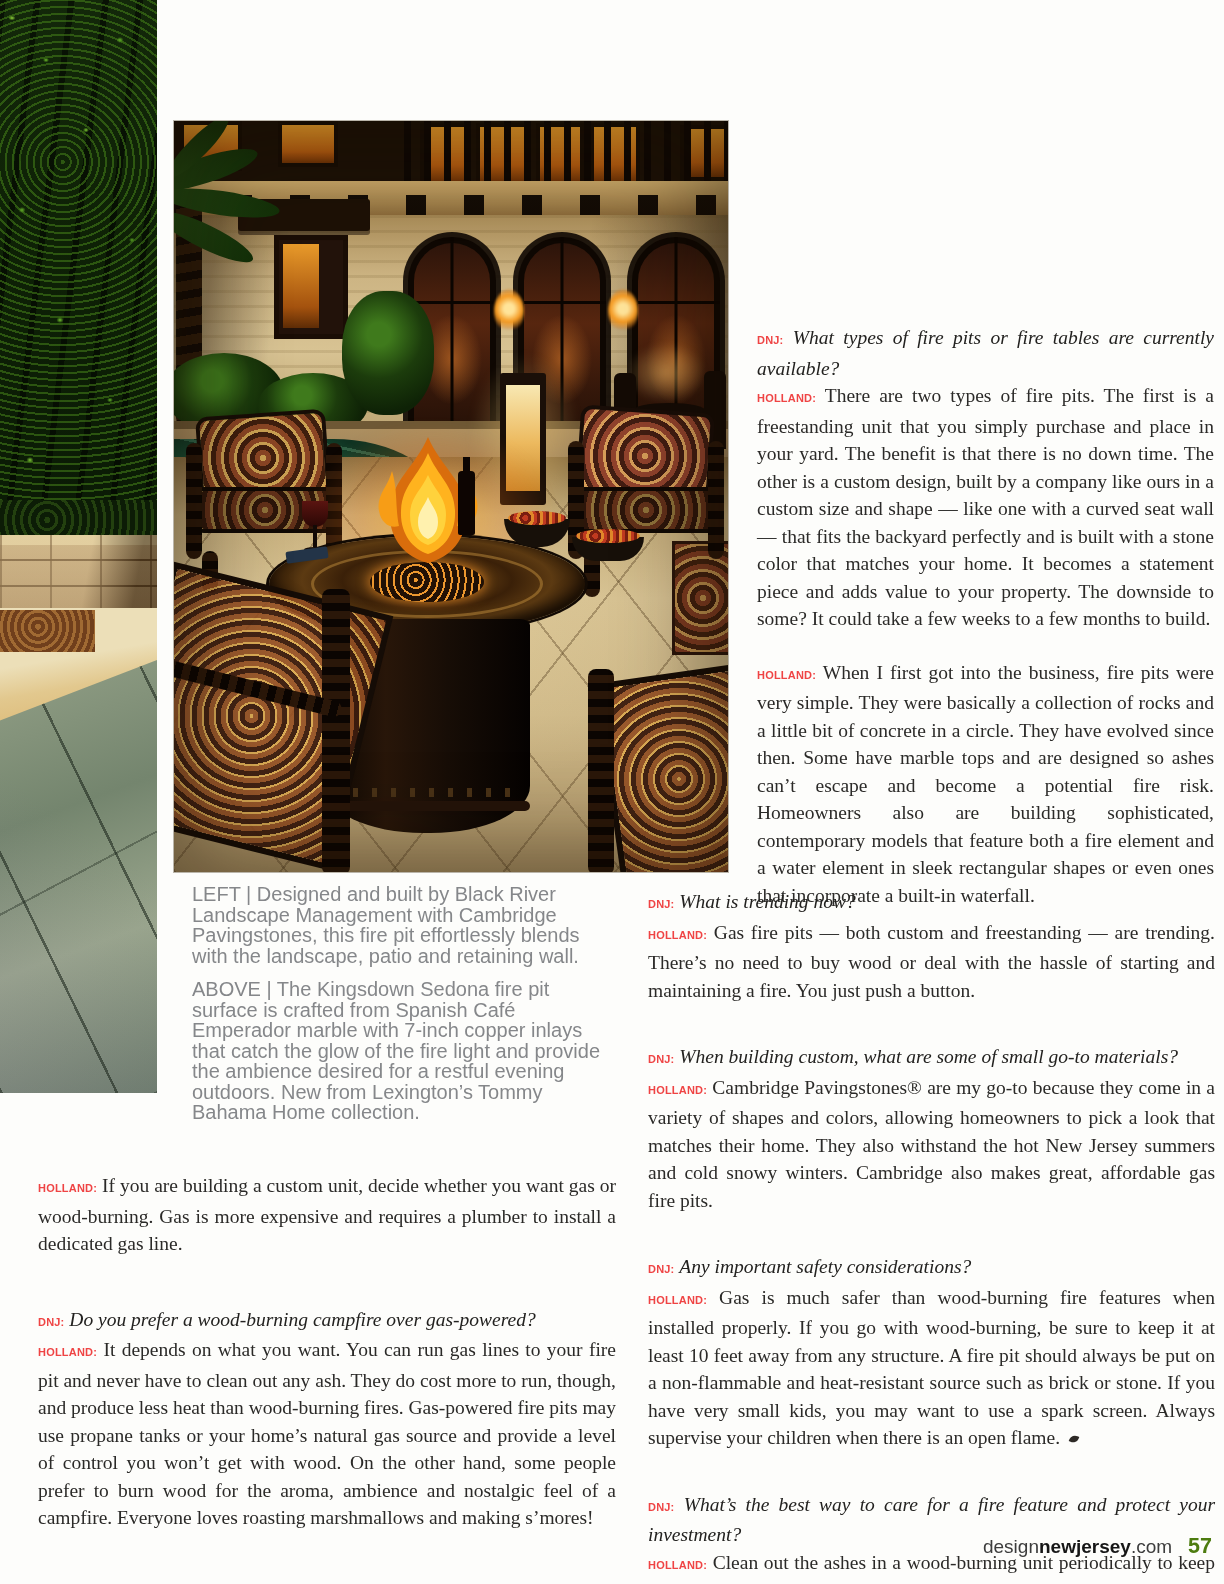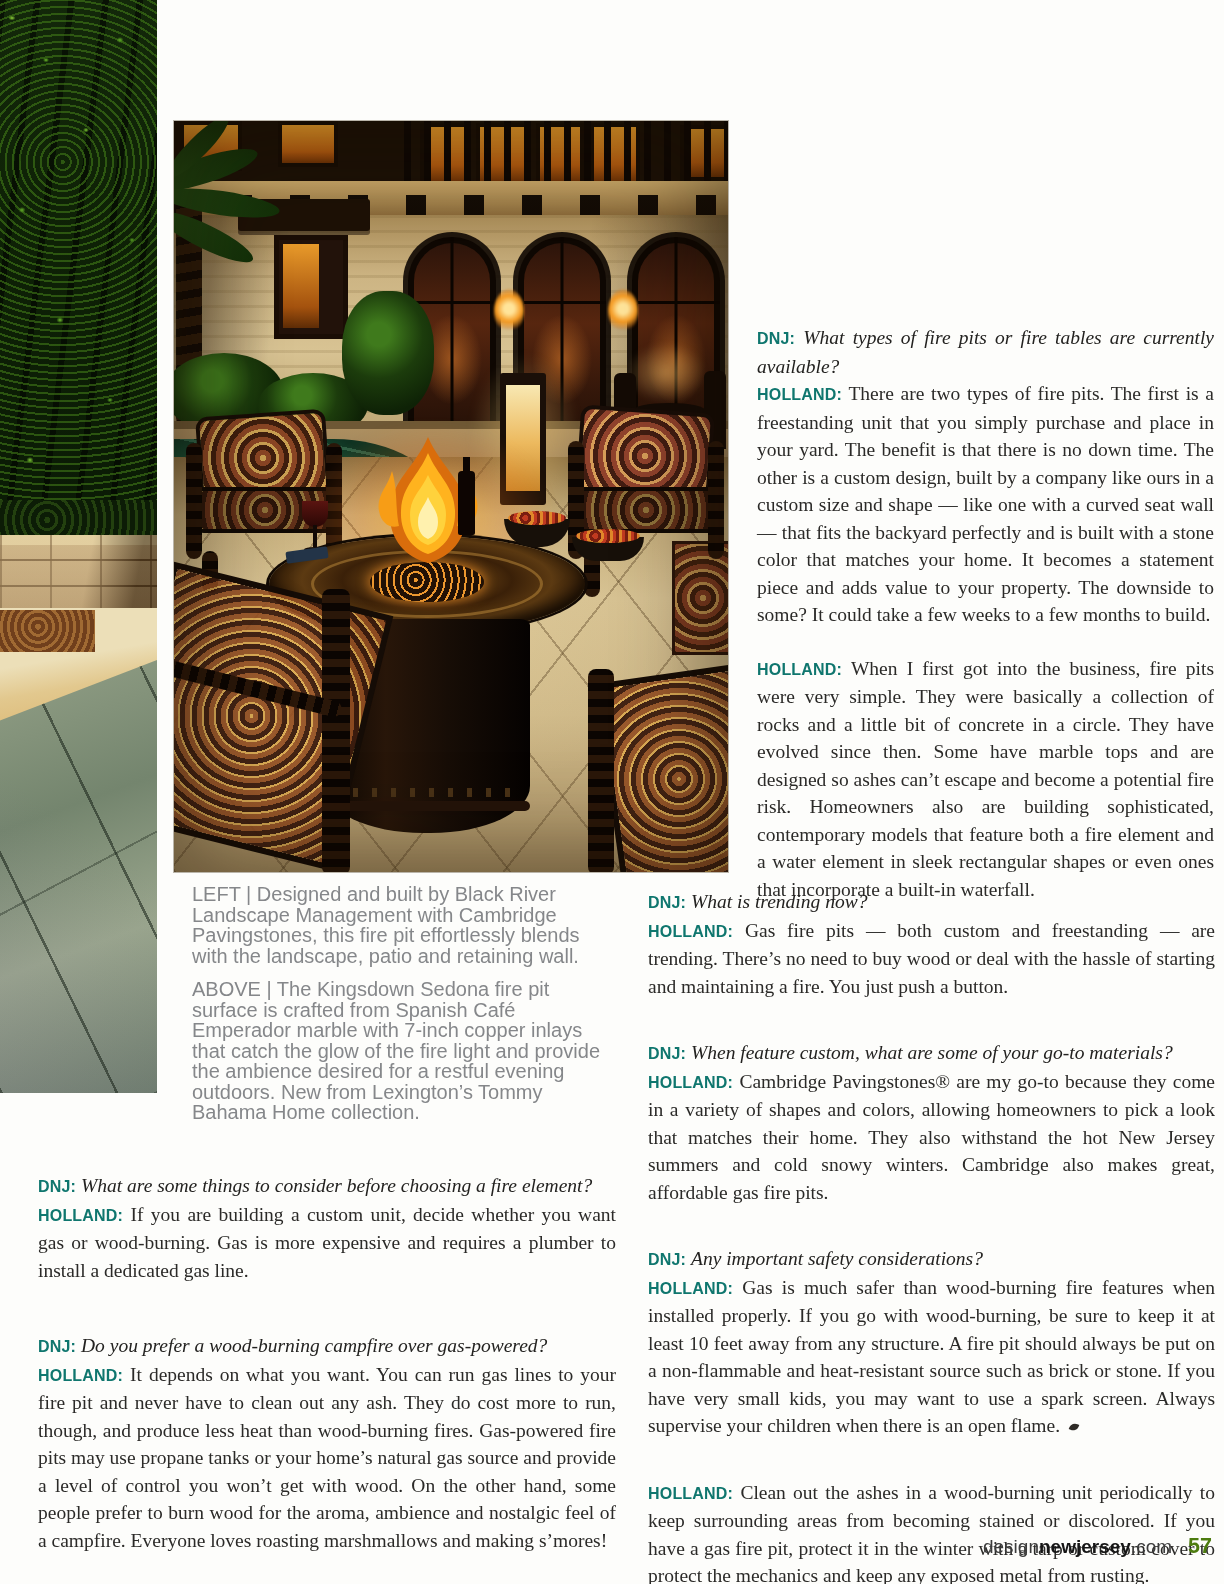--- a/index.html
+++ b/index.html
@@ -3,22 +3,22 @@
 <meta charset="utf-8">
 <style>
   html,body{margin:0;padding:0;background:#e9e9e9;}
   .page{position:relative;width:1224px;height:1584px;background:#fdfdfb;overflow:hidden;
         font-family:"Liberation Serif",serif;color:#262624;}
 
   
   .col{position:absolute;}
   .qa p{margin:0;text-align:justify;font-size:19.5px;line-height:27.5px;color:#2b2a28;}
   .qa .q .qt{font-style:italic;color:#232220;}
-  .lbl{font-family:"Liberation Sans",sans-serif;font-weight:800;font-size:16px;
-       letter-spacing:.2px;color:#0f766e;}
+  .lbl{font-family:"Liberation Sans",sans-serif;font-weight:800;font-size:11px;
+       letter-spacing:.2px;color:#ef4444;}
   .right-top .qa{margin-bottom:26px;}
   .right-bottom .qa{margin-bottom:39px;}
   .left-bottom .qa{margin-bottom:48px;}
   .leaf{display:inline-block;width:8px;height:8px;background:#2e2a26;margin-left:10px;
         border-radius:0 75% 0 75%;transform:rotate(115deg);position:relative;top:-1px;}
 
   
   .caption{position:absolute;left:192px;top:884px;width:424px;
         font-family:"Liberation Sans",sans-serif;font-weight:400;color:#85878a;
         font-size:20px;line-height:20.5px;}
@@ -331,35 +331,35 @@
       <p class="a"><span class="lbl">HOLLAND:</span> <span>When I first got into the business, fire pits were very simple. They were basically a collection of rocks and a little bit of concrete in a circle. They have evolved since then. Some have marble tops and are designed so ashes can’t escape and become a potential fire risk. Homeowners also are building sophisticated, contemporary models that feature both a fire element and a water element in sleek rectangular shapes or even ones that incorporate a built-in waterfall.</span></p>
     </div>
   </div>
 
   <div class="col right-bottom" style="left:648px;top:888px;width:567px;">
     <div class="qa">
       <p class="q"><span class="lbl">DNJ:</span> <span class="qt">What is trending now?</span></p>
       <p class="a"><span class="lbl">HOLLAND:</span> <span>Gas fire pits — both custom and freestanding — are trending. There’s no need to buy wood or deal with the hassle of starting and maintaining a fire. You just push a button.</span></p>
     </div>
     <div class="qa">
-      <p class="q"><span class="lbl">DNJ:</span> <span class="qt">When feature custom, what are some of your go-to materials?</span></p>
+      <p class="q"><span class="lbl">DNJ:</span> <span class="qt">When building custom, what are some of small go-to materials?</span></p>
       <p class="a"><span class="lbl">HOLLAND:</span> <span>Cambridge Pavingstones® are my go-to because they come in a variety of shapes and colors, allowing homeowners to pick a look that matches their home. They also withstand the hot New Jersey summers and cold snowy winters. Cambridge also makes great, affordable gas fire pits.</span></p>
     </div>
     <div class="qa">
       <p class="q"><span class="lbl">DNJ:</span> <span class="qt">Any important safety considerations?</span></p>
       <p class="a"><span class="lbl">HOLLAND:</span> <span>Gas is much safer than wood-burning fire features when installed properly. If you go with wood-burning, be sure to keep it at least 10 feet away from any structure. A fire pit should always be put on a non-flammable and heat-resistant source such as brick or stone. If you have very small kids, you may want to use a spark screen. Always supervise your children when there is an open flame.</span><span class="leaf"></span></p>
     </div>
     <div class="qa">
+      <p class="q"><span class="lbl">DNJ:</span> <span class="qt">What’s the best way to care for a fire feature and protect your investment?</span></p>
       <p class="a"><span class="lbl">HOLLAND:</span> <span>Clean out the ashes in a wood-burning unit periodically to keep surrounding areas from becoming stained or discolored. If you have a gas fire pit, protect it in the winter with a tarp or custom cover to protect the mechanics and keep any exposed metal from rusting.</span></p>
     </div>
   </div>
 
   <div class="col left-bottom" style="left:38px;top:1172px;width:578px;">
     <div class="qa">
-      <p class="q"><span class="lbl">DNJ:</span> <span class="qt">What are some things to consider before choosing a fire element?</span></p>
       <p class="a"><span class="lbl">HOLLAND:</span> <span>If you are building a custom unit, decide whether you want gas or wood-burning. Gas is more expensive and requires a plumber to install a dedicated gas line.</span></p>
     </div>
     <div class="qa">
       <p class="q"><span class="lbl">DNJ:</span> <span class="qt">Do you prefer a wood-burning campfire over gas-powered?</span></p>
       <p class="a"><span class="lbl">HOLLAND:</span> <span>It depends on what you want. You can run gas lines to your fire pit and never have to clean out any ash. They do cost more to run, though, and produce less heat than wood-burning fires. Gas-powered fire pits may use propane tanks or your home’s natural gas source and provide a level of control you won’t get with wood. On the other hand, some people prefer to burn wood for the aroma, ambience and nostalgic feel of a campfire. Everyone loves roasting marshmallows and making s’mores!</span></p>
     </div>
   </div>
 
   <div class="footer">
     <span class="f-reg">design</span><span class="f-bold">newjersey</span><span class="f-reg">.com</span><span class="f-num">57</span>

